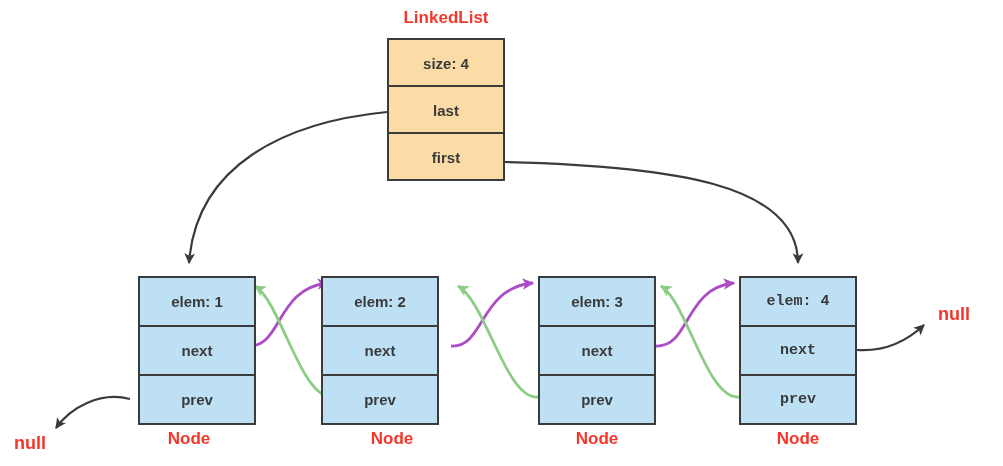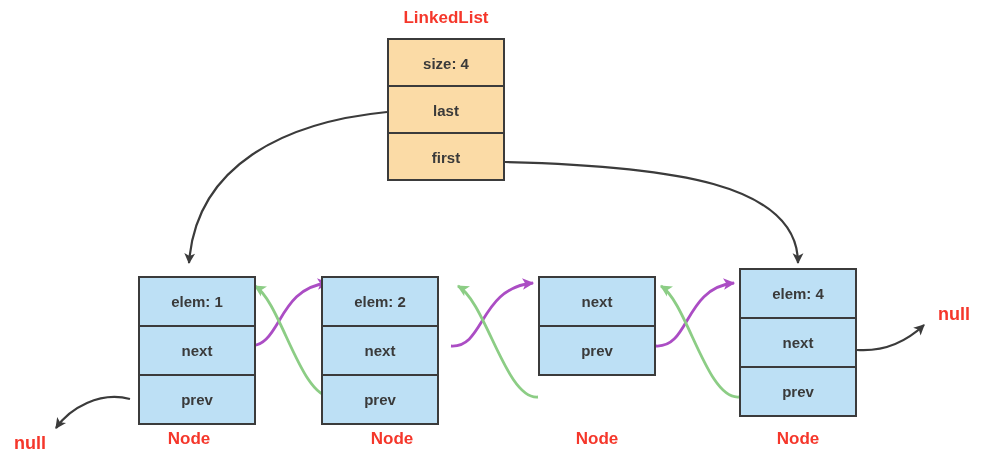--- a/index.html
+++ b/index.html
@@ -86,26 +86,27 @@
   <div class="diagram-label" style="left:130px;top:429px;width:118px;">Node</div>
 
   <div class="box" style="left:321px;top:276px;">
     <div class="cell">elem: 2</div>
     <div class="cell">next</div>
     <div class="cell">prev</div>
   </div>
   <div class="diagram-label" style="left:333px;top:429px;width:118px;">Node</div>
 
   <div class="box" style="left:538px;top:276px;">
+    <div class="cell">elem: 3</div>
     <div class="cell">next</div>
     <div class="cell">prev</div>
   </div>
   <div class="diagram-label" style="left:538px;top:429px;width:118px;">Node</div>
 
-  <div class="box" style="left:739px;top:268px;">
+  <div class="box" style="left:739px;top:276px;font-family:Liberation Mono, monospace;">
     <div class="cell">elem: 4</div>
     <div class="cell">next</div>
     <div class="cell">prev</div>
   </div>
   <div class="diagram-label" style="left:739px;top:429px;width:118px;">Node</div>
 
   <div class="diagram-label" style="left:8px;top:433px;width:44px;font-size:18px;">null</div>
   <div class="diagram-label" style="left:932px;top:304px;width:44px;font-size:18px;">null</div>
 
 </div>

